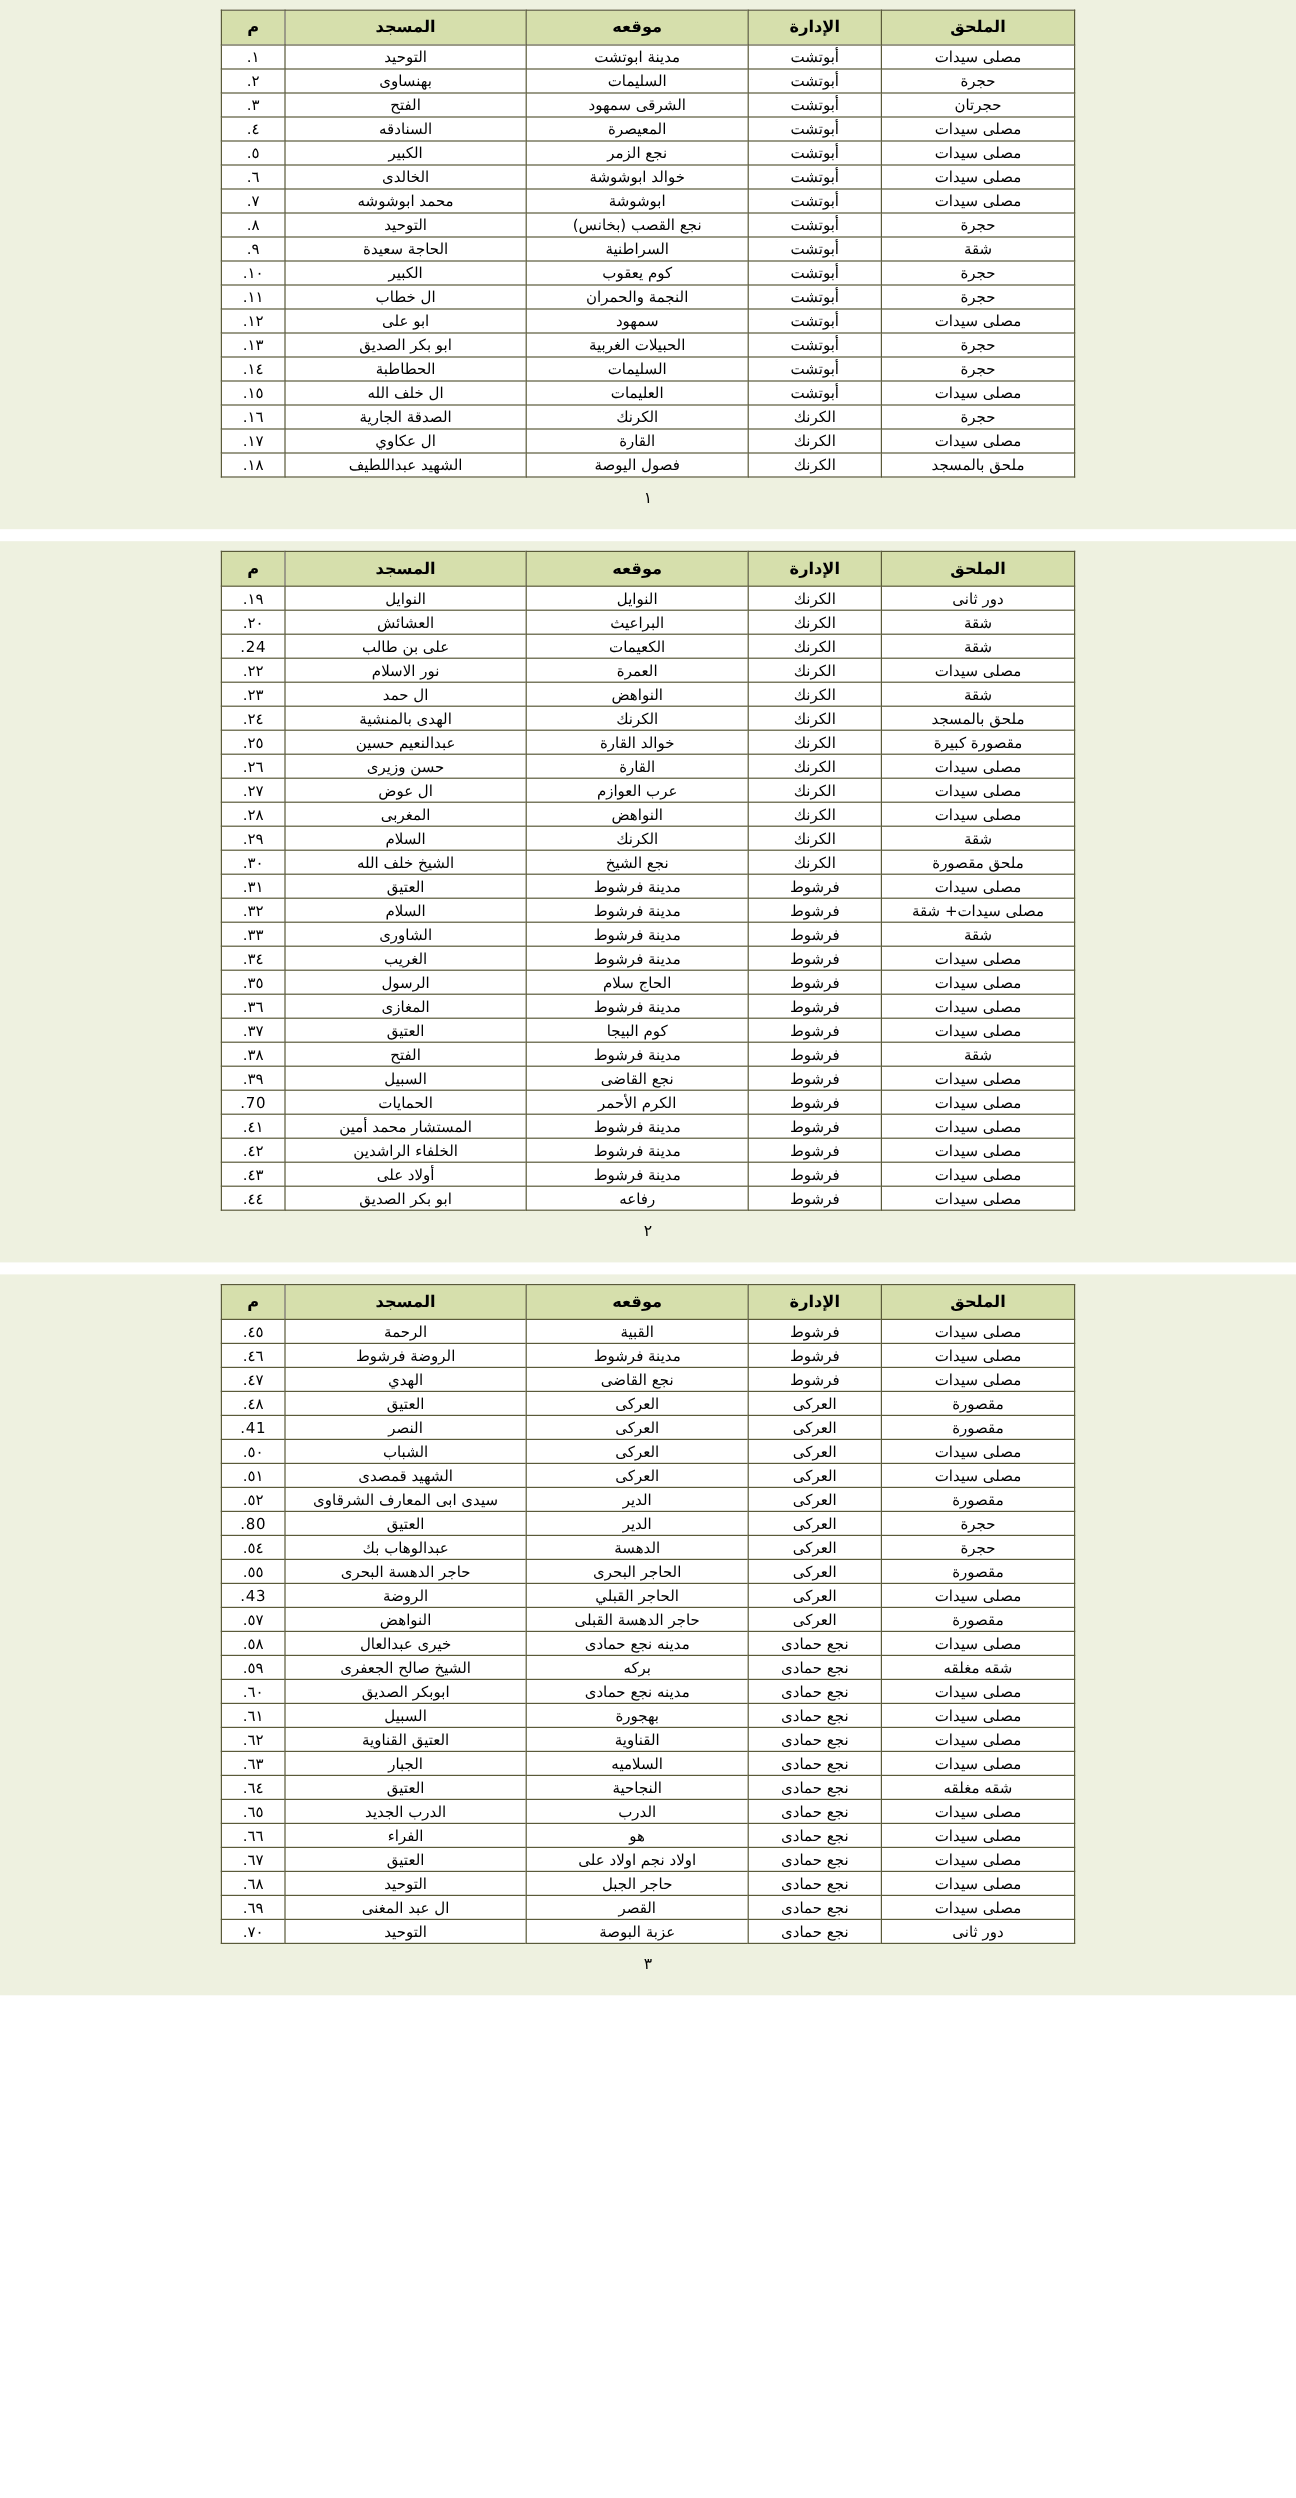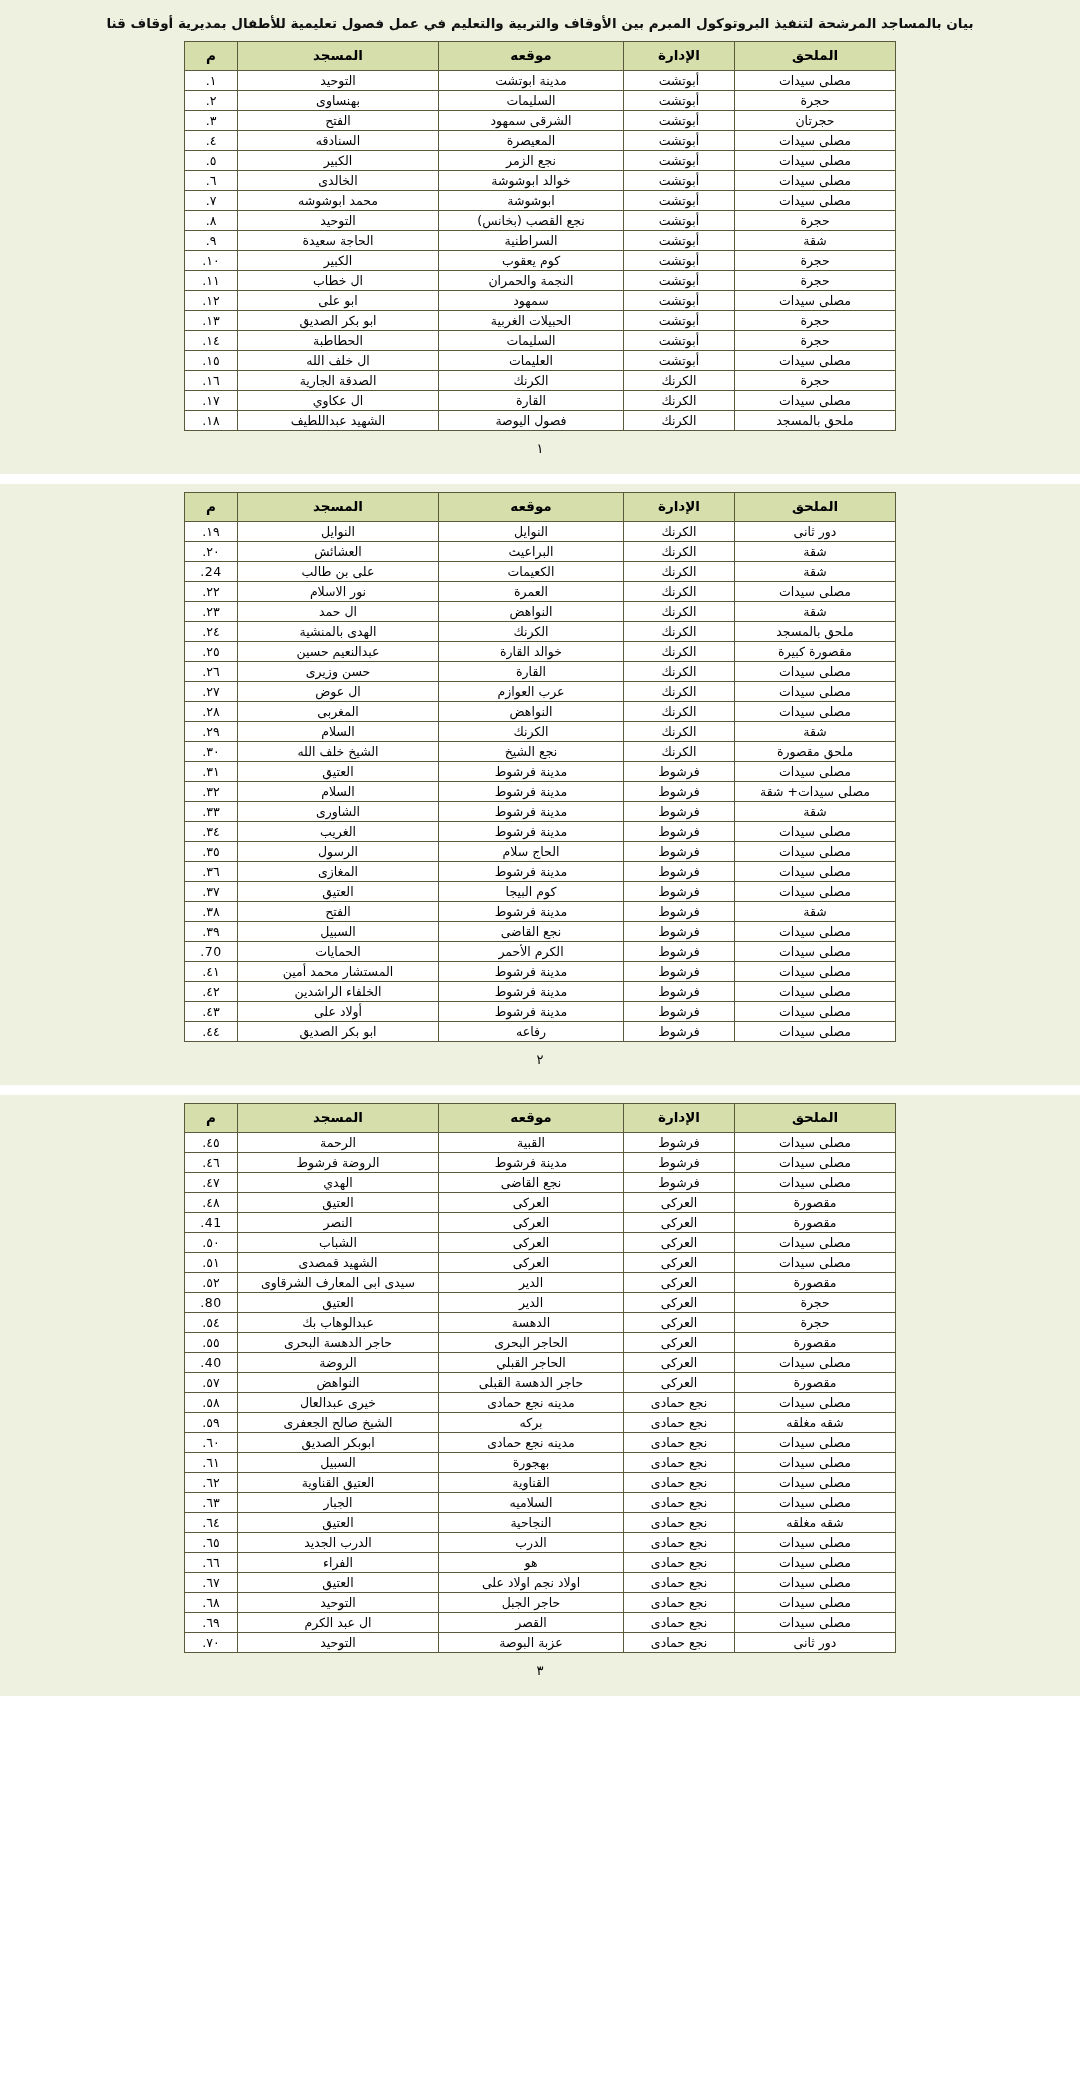--- a/index.html
+++ b/index.html
@@ -74,21 +74,20 @@
   .td-num {
     font-size: 12.5px;
     letter-spacing: 0.5px;
   }
 </style>
 </head>
 <body>
 
 <div id="pages-root">
     <div class="page">
-      <div class="doc-heading">بيان بالمساجد المرشحة لتنفيذ البروتوكول المبرم بين الأوقاف والتربية والتعليم في عمل فصول تعليمية للأطفال بمديرية أوقاف قنا</div>
       <table class="mosque-table">
         <thead>
           <tr>
             <th class="col-annex">الملحق</th>
             <th class="col-admin">الإدارة</th>
             <th class="col-loc">موقعه</th>
             <th class="col-mosque">المسجد</th>
             <th class="col-m">م</th>
           </tr>
         </thead>
@@ -510,21 +509,21 @@
             <td class="col-admin">العركى</td>
             <td class="col-loc">الحاجر البحرى</td>
             <td class="col-mosque">حاجر الدهسة البحرى</td>
             <td class="col-m td-num">٥٥.</td>
           </tr>
           <tr>
             <td class="col-annex">مصلى سيدات</td>
             <td class="col-admin">العركى</td>
             <td class="col-loc">الحاجر القبلي</td>
             <td class="col-mosque">الروضة</td>
-            <td class="col-m td-num">40.</td>
+            <td class="col-m td-num">43.</td>
           </tr>
           <tr>
             <td class="col-annex">مقصورة</td>
             <td class="col-admin">العركى</td>
             <td class="col-loc">حاجر الدهسة القبلى</td>
             <td class="col-mosque">النواهض</td>
             <td class="col-m td-num">٥٧.</td>
           </tr>
           <tr>
             <td class="col-annex">مصلى سيدات</td>
@@ -600,21 +599,21 @@
             <td class="col-annex">مصلى سيدات</td>
             <td class="col-admin">نجع حمادى</td>
             <td class="col-loc">حاجر الجبل</td>
             <td class="col-mosque">التوحيد</td>
             <td class="col-m td-num">٦٨.</td>
           </tr>
           <tr>
             <td class="col-annex">مصلى سيدات</td>
             <td class="col-admin">نجع حمادى</td>
             <td class="col-loc">القصر</td>
-            <td class="col-mosque">ال عبد الكرم</td>
+            <td class="col-mosque">ال عبد المغنى</td>
             <td class="col-m td-num">٦٩.</td>
           </tr>
           <tr>
             <td class="col-annex">دور ثانى</td>
             <td class="col-admin">نجع حمادى</td>
             <td class="col-loc">عزبة البوصة</td>
             <td class="col-mosque">التوحيد</td>
             <td class="col-m td-num">٧٠.</td>
           </tr>
         </tbody>

